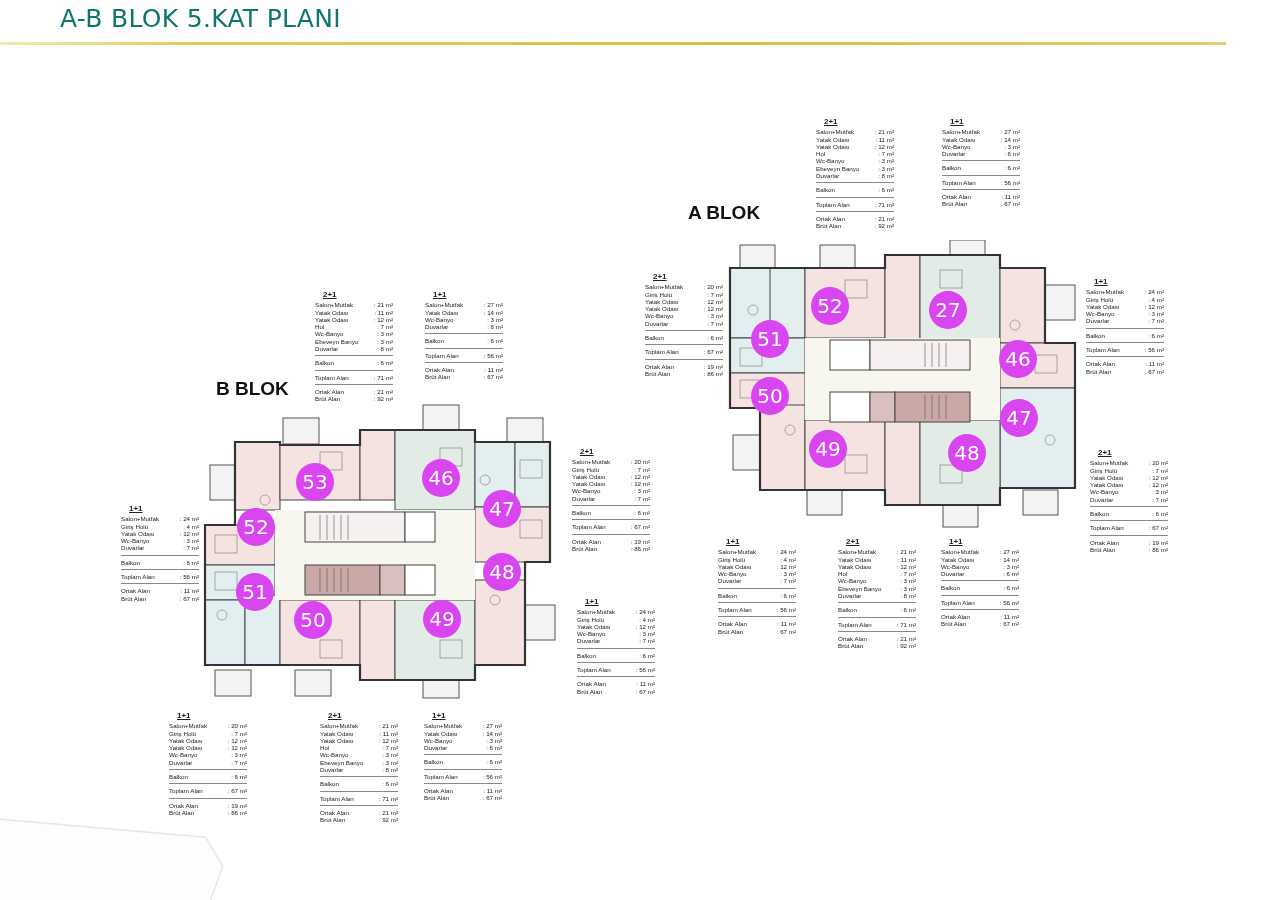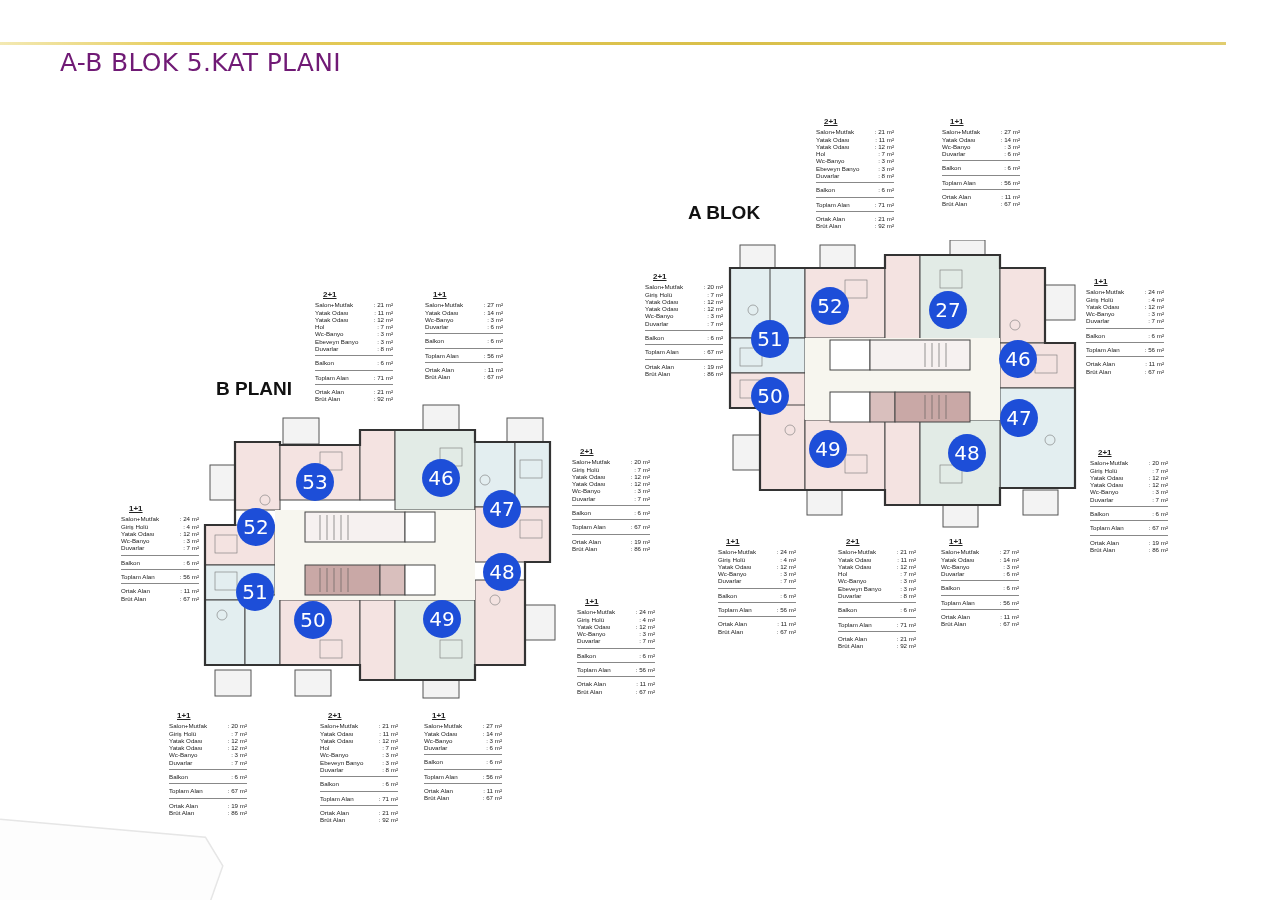--- a/index.html
+++ b/index.html
@@ -1,35 +1,35 @@
 <!DOCTYPE html>
 <html><head>
 <meta charset="utf-8">
 <style>
   html, body { margin:0; padding:0; }
   body { width:1274px; height:900px; background:#ffffff; position:relative; overflow:hidden; font-family:"Liberation Sans", sans-serif; color:#111; }
-  .title { position:absolute; left:60px; top:4px; font-family:"DejaVu Sans", sans-serif; font-size:25px; color:#701a75; letter-spacing:0.3px;margin-top:44px; }
+  .title { position:absolute; left:60px; top:4px; font-family:"DejaVu Sans", sans-serif; font-size:25px; color:#0f766e; letter-spacing:0.3px; }
   .title-rule { position:absolute; left:0; top:42px; width:1226px; height:3px; background:linear-gradient(to right,#f3e9b3 0%,#e6cc5a 15%,#d9bf49 60%,#e1cd6f 100%); }
   .block-label { position:absolute; font-family:"Liberation Sans", sans-serif; font-weight:bold; font-size:19px; color:#111; }
   .spec { position:absolute; width:78px; font-size:6.2px; line-height:7.3px; color:#222; }
   .spec .type { font-weight:bold; font-size:8px; text-decoration:underline; margin-bottom:3px; display:block;margin-left:8px; }
   .spec .row { display:flex; justify-content:space-between; }
   .spec .row .v { white-space:nowrap; }
   .spec .sep { border-top:1px solid #888; margin:3px 0 3px 0; }
   .plan { position:absolute; }
-  .badge { position:absolute; width:38px; height:38px; border-radius:50%; background:#1d4ed8; color:#fff; font-size:20px; font-family:"DejaVu Sans", sans-serif; display:flex; align-items:center; justify-content:center; }
+  .badge { position:absolute; width:38px; height:38px; border-radius:50%; background:#d946ef; color:#fff; font-size:20px; font-family:"DejaVu Sans", sans-serif; display:flex; align-items:center; justify-content:center; }
   .corner-shape { position:absolute; left:0; top:800px; }
 </style>
 </head>
 <body>
 
 <div class="title">A-B BLOK 5.KAT PLANI</div>
 <div class="title-rule"></div>
 
-<div class="block-label" style="left:216px;top:378px;">B PLANI</div>
+<div class="block-label" style="left:216px;top:378px;">B BLOK</div>
 <div class="block-label" style="left:688px;top:202px;">A BLOK</div>
 
 <svg class="plan" style="left:195px;top:400px;" width="370" height="300" viewBox="0 0 370 300">
 
   <g fill="#f3f3f3" stroke="#555" stroke-width="1">
     <rect x="15" y="65" width="28" height="35"></rect>
     <rect x="88" y="18" width="36" height="26"></rect>
     <rect x="228" y="5" width="36" height="26"></rect>
     <rect x="312" y="18" width="36" height="26"></rect>
     <rect x="330" y="205" width="30" height="35"></rect>

